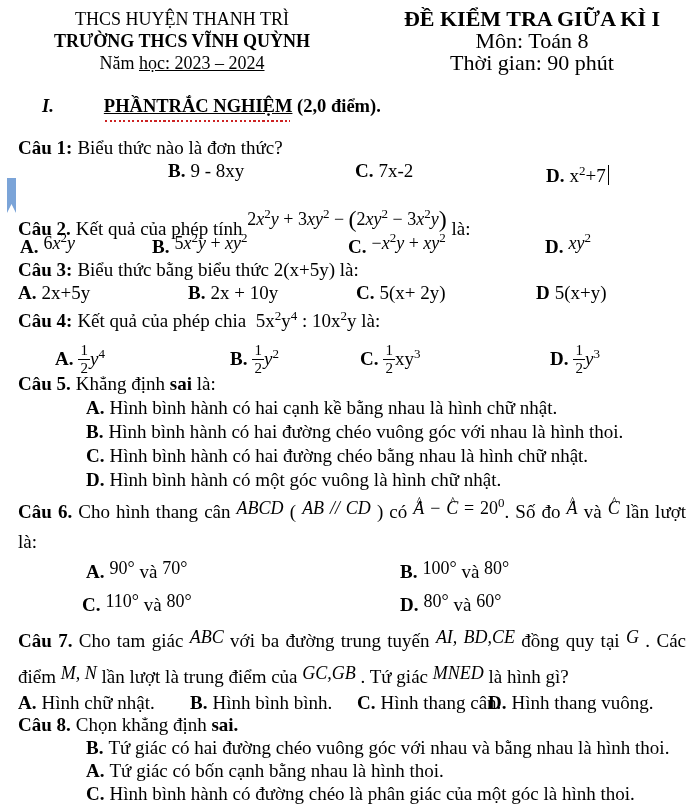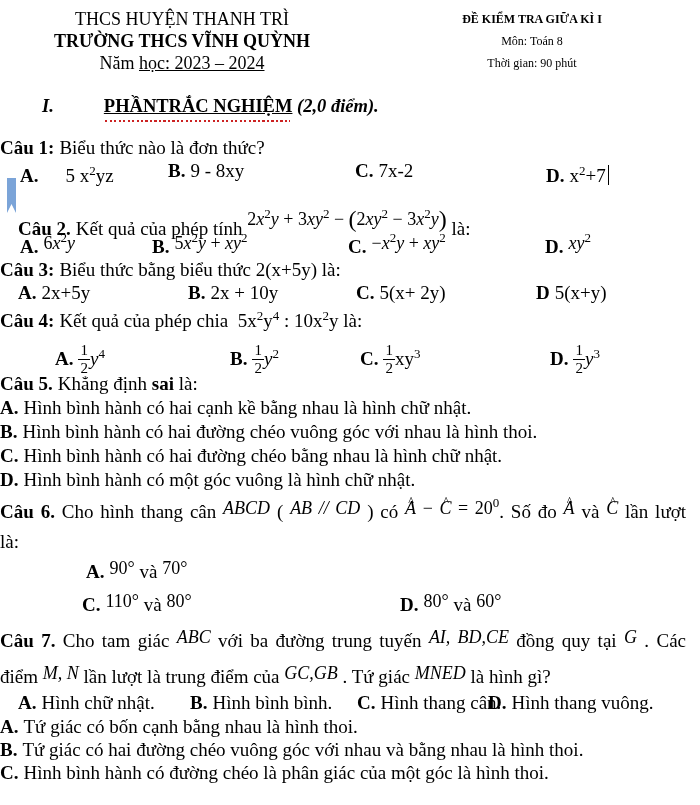--- a/index.html
+++ b/index.html
@@ -1,40 +1,40 @@
 <!DOCTYPE html>
 <html><head>
 <meta charset="utf-8">
 <style>
   html,body{margin:0;padding:0;background:#fff;}
   .page{position:relative;width:700px;height:805px;background:#ffffff;overflow:hidden;
         font-family:"Liberation Serif",serif;font-size:19px;color:#000;}
   
   .hdr-left{position:absolute;top:8px;left:24px;width:316px;text-align:center;line-height:22px;font-size:18px;}
-  .hdr-right{position:absolute;top:8px;left:386px;width:292px;text-align:center;line-height:22px;font-size:12px;}
+  .hdr-right{position:absolute;top:8px;left:386px;width:292px;text-align:center;line-height:22px;font-size:22px;}
   .bold{font-weight:bold;}
   
   .sect{margin:96px 0 0 42px;height:26px;font-size:18.5px;font-weight:bold;white-space:nowrap;}
   .sect-num{font-style:italic;margin-right:30px;}
   .sect-title{text-decoration:underline;position:relative;margin-left:20px;}
   .sect-title::after{content:"";position:absolute;left:1px;right:2px;bottom:-6px;height:2px;
       background:repeating-linear-gradient(90deg,#cc2222 0 2px,transparent 2px 4.5px);}
-  .sect-pts{font-style:italic;}
+  .sect-pts{}
   
   .bookmark{position:absolute;left:7px;top:178px;width:9px;height:35px;background:#7ba4d8;
       clip-path:polygon(0 0,100% 0,100% 100%,50% 74%,0 100%);}
   
   .q{line-height:23px;}
-  .stem{}
+  .stem{margin-left:18px;}
   .stem2{margin-left:18px;padding-top:18px;line-height:24px;height:24px;}
   .qlab{font-weight:bold;margin-right:5px;}
   .opts{position:relative;}
   .opt{position:absolute;top:0;white-space:nowrap;}
   .olab{font-weight:bold;margin-right:5px;}
-  .stack{line-height:24px;}
+  .stack{margin-left:86px;line-height:24px;}
   .just{text-align:justify;text-align-last:justify;margin-right:16px;}
   .l30{line-height:30px;margin-right:14px;}
   .l36{line-height:36px;height:36px;margin-right:14px;}
   
   eq{vertical-align:4px;font-size:18px;}
   eqh{vertical-align:10px;font-size:18px;margin-top:44px;}
   sup{font-size:13px;}
   bp{font-size:24px;font-style:normal;vertical-align:-2px;}
   fr{display:inline-block;text-align:center;font-size:15px;line-height:1.1;vertical-align:-8px;font-style:normal;}
   ft{display:block;border-bottom:1.3px solid #000;padding:0 2px;}
@@ -62,21 +62,20 @@
   <div class="bookmark"></div>
 
   <div class="sect">
     <span class="sect-num">I.</span><span class="sect-title">PHẦNTRẮC NGHIỆM</span>
     <span class="sect-pts">(2,0 điểm).</span>
   </div>
 
   <section class="q">
     <div class="stem" style="margin-top:14px"><b class="qlab">Câu 1:</b><span>Biểu thức nào là đơn thức?</span></div>
     <div class="opts" style="height:25px">
-      <span class="opt" style="left:20px"><b class="olab" style="margin-right:27px">A.</b><span>5 x<sup>2</sup>yz</span></span>
       <span class="opt" style="left:168px"><b class="olab">B.</b><span>9 - 8xy</span></span>
       <span class="opt" style="left:355px"><b class="olab">C.</b><span>7x-2</span></span>
       <span class="opt" style="left:546px"><b class="olab">D.</b><span>x<sup>2</sup>+7<tcur></tcur></span></span>
     </div>
   </section>
 
   <section class="q">
     <div class="stem2"><b class="qlab">Câu 2.</b><span>Kết quả của phép tính <eqh>2<i>x</i><sup>2</sup><i>y</i> + 3<i>xy</i><sup>2</sup> − <bp>(</bp>2<i>xy</i><sup>2</sup> − 3<i>x</i><sup>2</sup><i>y</i><bp>)</bp></eqh> là:</span></div>
     <div class="opts" style="height:32px;margin-top:0">
       <span class="opt" style="left:20px"><b class="olab">A.</b><span><eq>6<i>x</i><sup>2</sup><i>y</i></eq></span></span>
@@ -114,40 +113,42 @@
       <div><b class="olab">C.</b><span>Hình bình hành có hai đường chéo bằng nhau là hình chữ nhật.</span></div>
       <div><b class="olab">D.</b><span>Hình bình hành có một góc vuông là hình chữ nhật.</span></div>
     </div>
   </section>
 
   <section class="q">
     <div class="stem l30 just" style="margin-top:-4px"><b>Câu 6.</b> Cho hình thang cân <eq><i>ABCD</i></eq> ( <eq><i>AB // CD</i></eq> ) có <eq><hat><hx>^</hx><i>A</i></hat> − <hat><hx>^</hx><i>C</i></hat> = 20<sup>0</sup></eq>. Số đo <eq><hat><hx>^</hx><i>A</i></hat></eq> và <eq><hat><hx>^</hx><i>C</i></hat></eq> lần lượt</div>
     <div class="stem l30">là:</div>
     <div class="opts" style="height:33px">
       <span class="opt" style="left:86px"><b class="olab">A.</b><span><eq>90°</eq> và <eq>70°</eq></span></span>
+      <span class="opt" style="left:400px"><b class="olab">B.</b><span><eq>100°</eq> và <eq>80°</eq></span></span>
     </div>
     <div class="opts" style="height:33px">
       <span class="opt" style="left:82px"><b class="olab">C.</b><span><eq>110°</eq> và <eq>80°</eq></span></span>
       <span class="opt" style="left:400px"><b class="olab">D.</b><span><eq>80°</eq> và <eq>60°</eq></span></span>
     </div>
   </section>
 
   <section class="q">
     <div class="stem l36 just" style="margin-top:-4px"><b>Câu 7.</b> Cho tam giác <eq><i>ABC</i></eq> với ba đường trung tuyến <eq><i>AI, BD,CE</i></eq> đồng quy tại <eq><i>G</i></eq> . Các</div>
     <div class="stem l36">điểm <eq><i>M, N</i></eq> lần lượt là trung điểm của <eq><i>GC,GB</i></eq> . Tứ giác <eq><i>MNED</i></eq> là hình gì?</div>
     <div class="opts" style="height:24px">
       <span class="opt" style="left:18px"><b class="olab">A.</b><span>Hình chữ nhật.</span></span>
       <span class="opt" style="left:190px"><b class="olab">B.</b><span>Hình bình bình.</span></span>
       <span class="opt" style="left:357px"><b class="olab">C.</b><span>Hình thang cân.</span></span>
       <span class="opt" style="left:488px"><b class="olab">D.</b><span>Hình thang vuông.</span></span>
     </div>
   </section>
 
   <section class="q">
+    <div class="stem" style="margin-top:-2px"><b class="qlab">Câu 8.</b><span>Chọn khẳng định <b>sai.</b></span></div>
     <div class="stack" style="line-height:23px">
+      <div><b class="olab">B.</b><span>Tứ giác có hai đường chéo vuông góc với nhau và bằng nhau là hình thoi.</span></div>
       <div><b class="olab">A.</b><span>Tứ giác có bốn cạnh bằng nhau là hình thoi.</span></div>
-      <div><b class="olab">B.</b><span>Tứ giác có hai đường chéo vuông góc với nhau và bằng nhau là hình thoi.</span></div>
       <div><b class="olab">C.</b><span>Hình bình hành có đường chéo là phân giác của một góc là hình thoi.</span></div>
 
     </div>
   </section>
 
 </div>
 
 </body></html>

